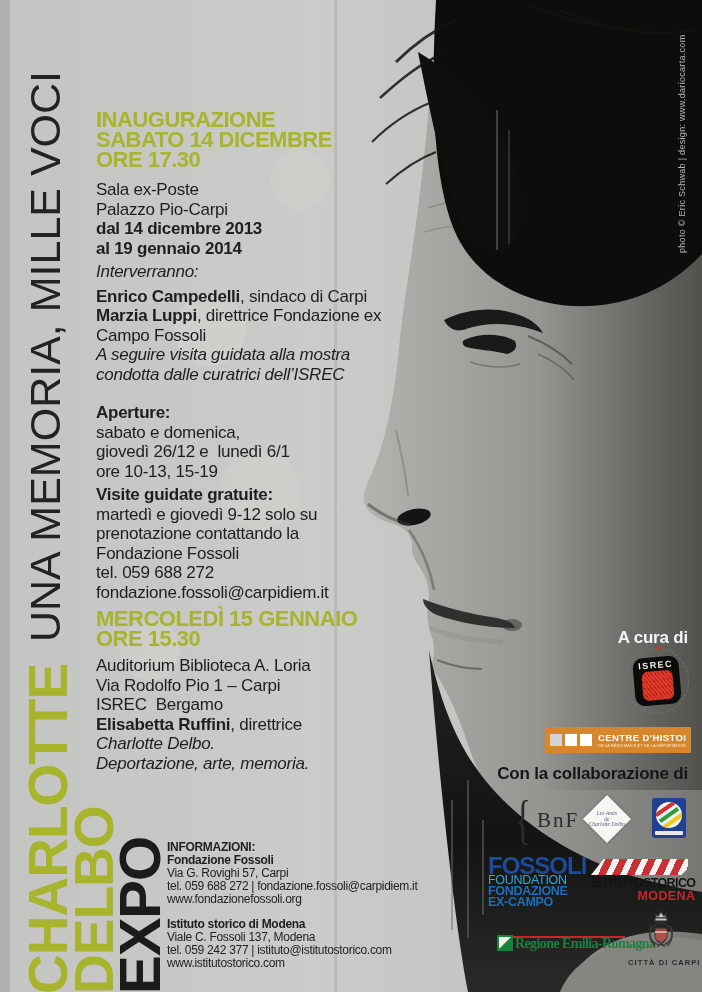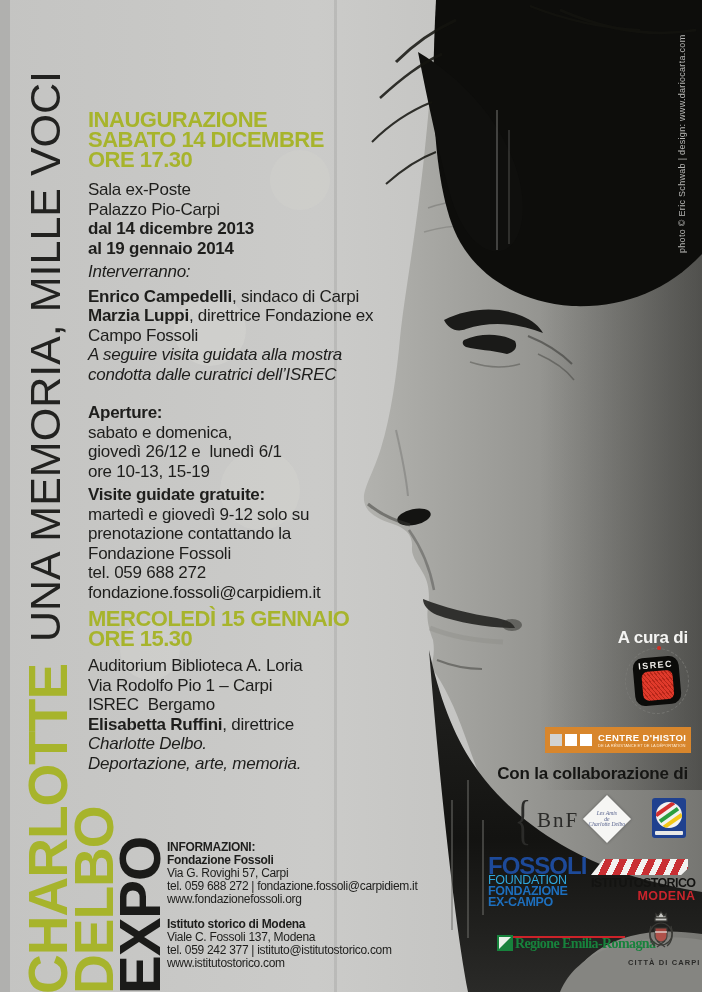--- a/index.html
+++ b/index.html
@@ -13,21 +13,21 @@
 
   
   .vt{position:absolute;transform-origin:0 0;transform:rotate(-90deg);white-space:nowrap;line-height:1;}
   .vt-charlotte{left:21px;top:994px;font-size:55px;font-weight:700;color:#a7b42c;letter-spacing:-1px;}
   .vt-delbo{left:67px;top:994px;font-size:55px;font-weight:700;color:#a7b42c;letter-spacing:-1px;}
   .vt-expo{left:111px;top:994px;font-size:58px;font-weight:700;color:#1b1b19;letter-spacing:-1px;}
   .vt-sub{left:24px;top:642px;font-size:43px;font-weight:400;color:#222220;letter-spacing:0;}
   .vt-credit{left:678px;top:253px;font-size:9px;color:#b6b6b4;letter-spacing:.3px;}
 
   
-  .col{position:absolute;left:88px;width:330px;}
+  .col{position:absolute;left:96px;width:330px;}
   .line{white-space:pre-wrap;}
   .h1 .line{font-size:22px;line-height:20px;font-weight:700;color:#a7b42c;letter-spacing:-.5px;}
   .body .line{font-size:17px;line-height:19.6px;color:#1e1e1c;letter-spacing:-.25px;}
   .b{font-weight:700;}
   .i{font-style:italic;}
   .mt5{margin-top:5px;}
   .info{position:absolute;left:167px;top:841px;width:300px;}
   .info .line{font-size:12px;line-height:13px;color:#1e1e1c;letter-spacing:-.3px;white-space:nowrap;}
   .info .gap{margin-top:12px;}
 

